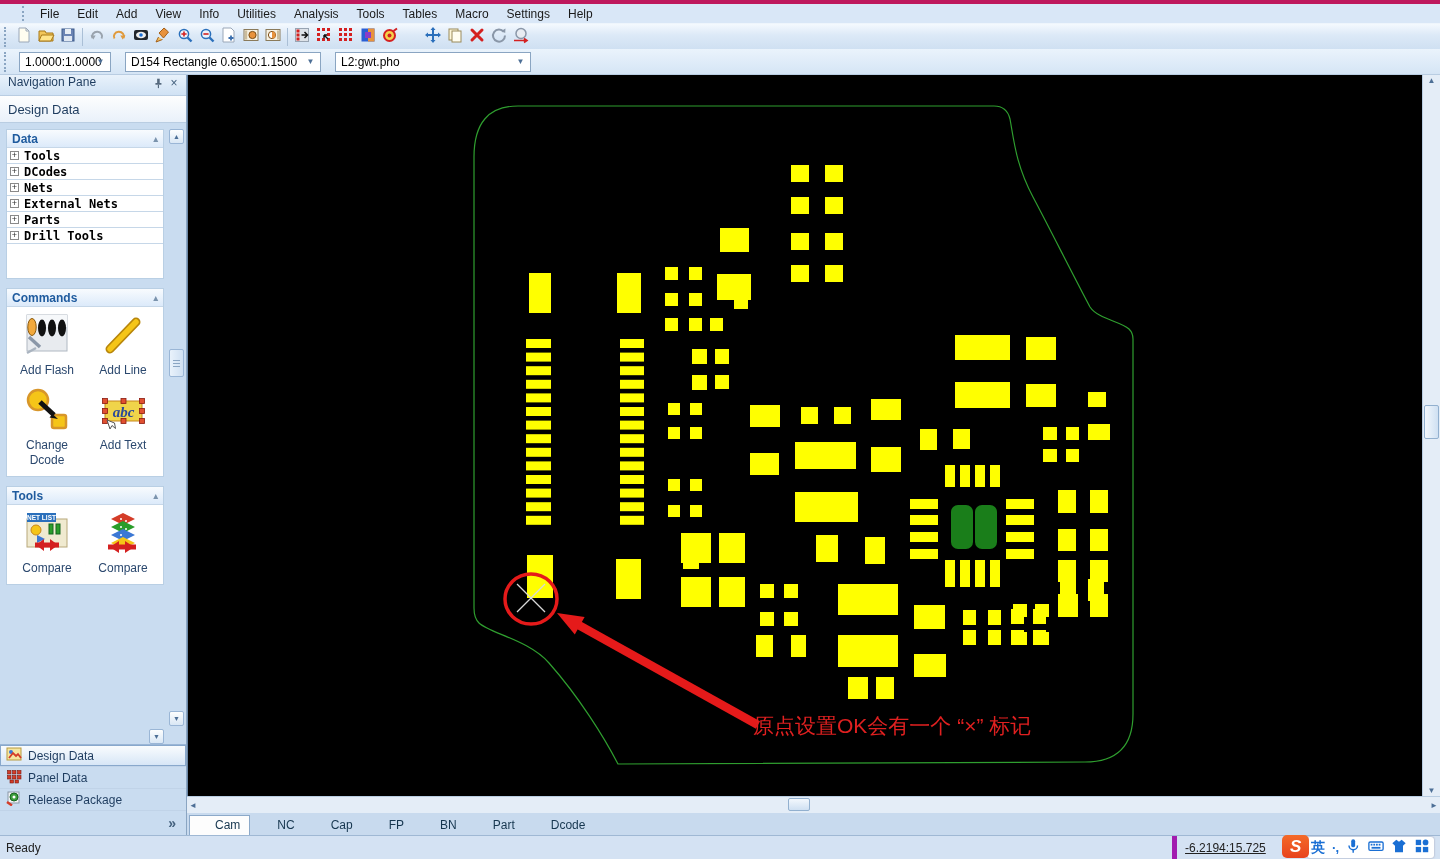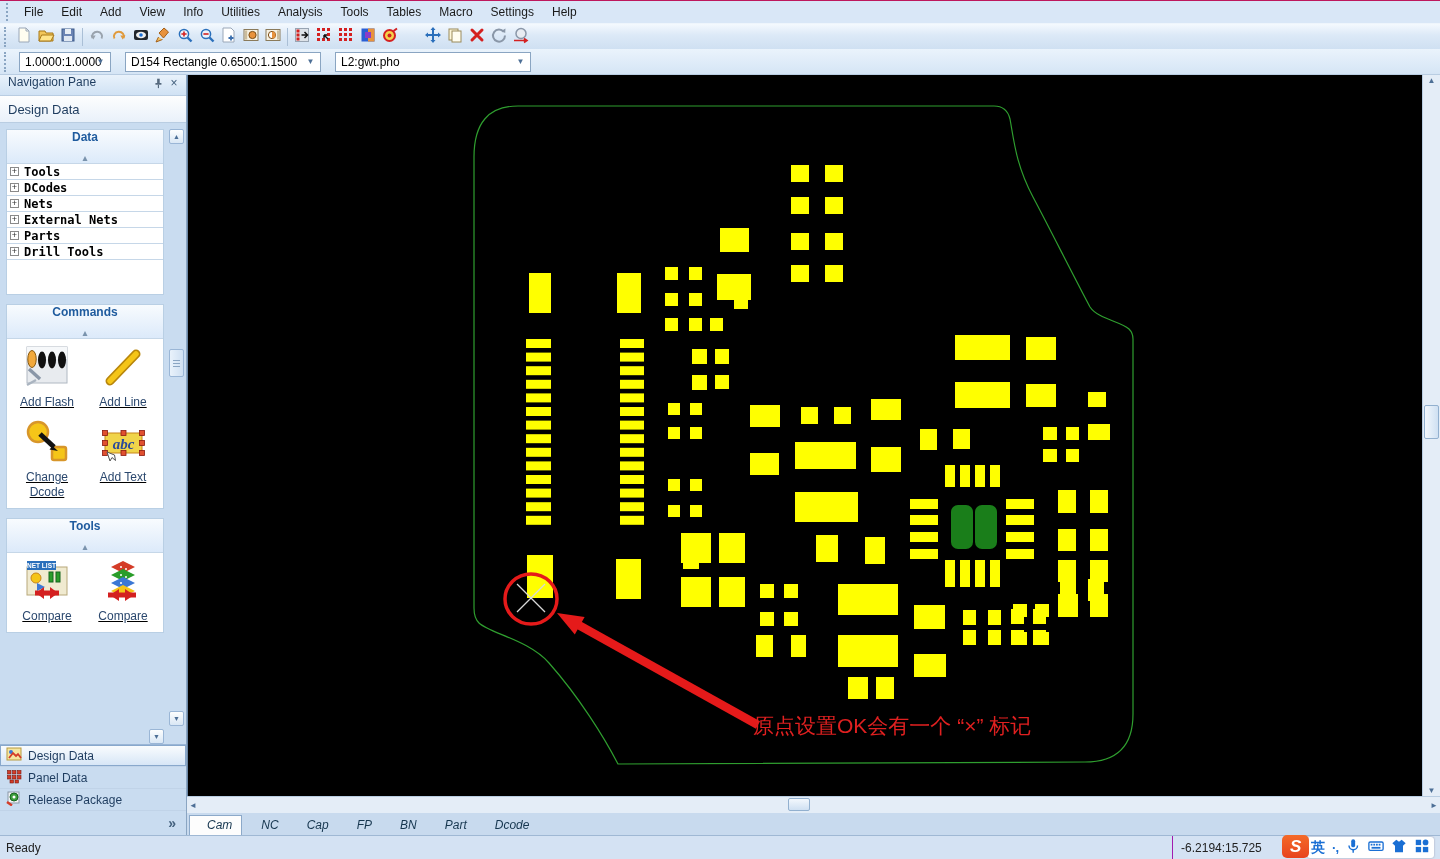--- a/index.html
+++ b/index.html
@@ -13,21 +13,21 @@
   .titlebar .title { font-size:13px; font-weight:bold; color:#111; }
   .winbtns { margin-left:auto; display:flex; gap:26px; padding-right:14px; }
   .winbtn { width:14px; height:14px; position:relative; cursor:default; }
   .winbtn.min::after { content:""; position:absolute; left:1px; right:1px; top:6px; border-top:2px solid #222; }
   .winbtn.restore::before { content:""; position:absolute; left:1px; top:4px; width:9px; height:8px; border:1.5px solid #222; }
   .winbtn.restore::after { content:""; position:absolute; left:4px; top:1px; width:9px; height:8px; border:1.5px solid #222; background:#fff; }
   .winbtn.close::before, .winbtn.close::after { content:""; position:absolute; left:-1px; top:6px; width:16px; border-top:1.8px solid #222; }
   .winbtn.close::before { transform:rotate(45deg); } .winbtn.close::after { transform:rotate(-45deg); }
 
   
-  .menubar { height:23px; background:#d9e7f7; border-top:1px solid #be185d; display:flex; align-items:center; padding-left:4px; flex:0 0 auto; }
+  .menubar { height:23px; background:#d9e7f7; border-top:4px solid #be185d; display:flex; align-items:center; padding-left:20px; flex:0 0 auto; }
   .grip { width:5px; height:80%; border-left:2px dotted #8aa5c2; margin:0 4px 0 2px; }
   .menu-item { padding:3px 9px; color:#1a1a1a; cursor:default; }
 
   
   .toolbar { height:26px; background:linear-gradient(#f4f9fe,#dce9f7 45%,#cfe0f2); display:flex; align-items:center; padding-left:2px; flex:0 0 auto; border-top:1px solid #eef5fc; }
   .tb { width:22px; height:22px; display:flex; align-items:center; justify-content:center; border:1px solid transparent; border-radius:2px; }
   .tbsep { width:1px; height:18px; background:#aabfd6; margin:0 3px; }
   .tbgap { width:10px; }
 
   .combobar { height:26px; background:linear-gradient(#eaf3fc,#d5e5f5); display:flex; align-items:center; padding-left:2px; gap:6px; flex:0 0 auto; border-bottom:1px solid #b9cde2; }
@@ -39,27 +39,27 @@
 
   
   .nav { width:187px; flex:0 0 auto; background:#c9dcf0; border-right:1px solid #8aa5c2; display:flex; flex-direction:column; }
   .nav-header { height:21px; background:linear-gradient(#e9f2fb,#d0e2f4); display:flex; align-items:flex-start; padding:0 4px 0 8px; color:#1e3c5f; font-size:12px; border-bottom:1px solid #b9cde2; }
   .nav-header .sp { flex:1; }
   .nav-header .hbtn { width:16px; height:16px; display:flex; align-items:center; justify-content:center; color:#44617e; font-size:12px; }
   .nav-sub { height:27px; background:linear-gradient(#fdfefe,#e9f1fa); display:flex; align-items:center; padding-left:8px; font-size:13px; color:#1e3c5f; border-bottom:1px solid #b9cde2; }
   .nav-body { flex:1; display:flex; min-height:0; padding:6px 1px 0 6px; }
   .nav-groups { flex:1; min-width:0; }
   .group { background:#fff; border:1px solid #b9cfe4; margin-bottom:9px; }
-  .group-h { height:34px; background:linear-gradient(#f8fbfe,#dceafa); border-bottom:1px solid #c6d7e8; display:flex; align-items:center; padding:0 5px; color:#1f5b9e; font-weight:bold;flex-direction:column; }
+  .group-h { height:18px; background:linear-gradient(#f8fbfe,#dceafa); border-bottom:1px solid #c6d7e8; display:flex; align-items:center; padding:0 5px; color:#1f5b9e; font-weight:bold; }
   .group-h .sp { flex:1; } .group-h .col { color:#7a93ad; font-size:9px; }
   .tree-row { height:16px; display:flex; align-items:center; border-bottom:1px solid #c6d7e8; padding-left:3px; font-family:"DejaVu Sans Mono", monospace; font-weight:bold; font-size:12px; }
   .plusbox { width:9px; height:9px; border:1px solid #8a8a8a; font-size:9px; line-height:7px; text-align:center; margin-right:5px; color:#333; font-family:"Liberation Sans",sans-serif; font-weight:normal; }
   .tree-pad { height:34px; }
   .cmd-grid { display:grid; grid-template-columns:1fr 1fr; padding:6px 2px 8px 2px; row-gap:10px; }
-  .cmd-btn { display:flex; flex-direction:column; align-items:center; gap:3px;text-decoration:underline; }
+  .cmd-btn { display:flex; flex-direction:column; align-items:center; gap:3px; }
   .cmd-btn .lbl { color:#2b486e; font-size:12px; text-align:center; line-height:15px; white-space:pre-line; }
   .nav-scroll { width:17px; flex:0 0 auto; display:flex; flex-direction:column; align-items:center; margin-left:4px; position:relative; }
   .sbtn { width:15px; height:15px; background:linear-gradient(#fdfefe,#d9e7f5); border:1px solid #9ab6d6; border-radius:2px; color:#4d6f96; font-size:7px; display:flex; align-items:center; justify-content:center; }
   .nav-thumb { position:absolute; top:220px; width:15px; height:28px; background:linear-gradient(90deg,#e9f2fb,#cfe0f2); border:1px solid #9ab6d6; border-radius:2px; display:flex; flex-direction:column; gap:2px; align-items:center; justify-content:center; }
   .nav-thumb i { width:7px; border-top:1px solid #8aa5c2; }
   .nav-scroll .down { position:absolute; bottom:0; }
   .tools-more { position:absolute; bottom:0; right:22px; }
   .nav-views { flex:0 0 auto; border-top:1px solid #9ab6d6; }
   .view-row { height:22px; display:flex; align-items:center; gap:6px; padding-left:6px; color:#1e3c5f; font-size:12px; border-bottom:1px solid #c0d3e8; }
   .view-row.sel { background:linear-gradient(#fbfdfe,#d5e5f6); box-shadow:inset 0 0 0 1px #88a8cc; }
@@ -70,28 +70,28 @@
   .canvas-wrap { flex:1; position:relative; background:#000; min-height:0; border-left:1px solid #6a86a5; }
   .canvas-svg { position:absolute; left:0; top:0; }
   .vscroll { position:absolute; right:0; top:0; bottom:0; width:18px; background:#e4edf7; border-left:1px solid #b9cde2; display:flex; flex-direction:column; align-items:center; justify-content:space-between; padding:1px; }
   .vthumb { position:absolute; top:330px; left:1px; width:15px; height:34px; background:linear-gradient(90deg,#f3f8fd,#cfe0f2); border:1px solid #92b0cf; border-radius:2px; }
   .hscroll { height:17px; background:#e4edf7; border-top:1px solid #b9cde2; position:relative; display:flex; align-items:center; justify-content:space-between; padding:0 2px; flex:0 0 auto; }
   .hthumb { position:absolute; left:48%; width:22px; top:1px; height:13px; background:linear-gradient(#f3f8fd,#cfe0f2); border:1px solid #92b0cf; border-radius:2px; }
   .scrgl { color:#4d6f96; font-size:8px; }
 
   
   .tabbar { height:22px; background:#c8daee; display:flex; align-items:flex-end; gap:2px; padding:0 2px; flex:0 0 auto; }
-  .tab { padding:2px 9px 3px 17px; color:#16364f;font-style:italic; }
+  .tab { padding:2px 9px 3px 25px; color:#16364f; }
   .tab.active { background:#fdfdfd; border:1px solid #8ca9c9; border-bottom:none; }
 
   
   .statusbar { height:24px; background:#d4e2f3; border-top:1px solid #9fb8d4; display:flex; align-items:center; padding:0 6px; flex:0 0 auto; }
   .statusbar .ready { color:#222; }
   .statusbar .sp { flex:1; }
-  .coords { width:110px; text-align:left; color:#222; border-left:1px solid #a21caf; padding-left:8px; height:100%; display:flex; align-items:center; }
+  .coords { width:110px; text-align:left; color:#222; border-left:5px solid #a21caf; padding-left:8px; height:100%; display:flex; align-items:center;text-decoration:underline; }
   .tray { display:flex; align-items:center; background:#fff; border-radius:3px; box-shadow:0 0 2px #99a; padding:1px 4px; gap:7px; height:21px; }
   .slogo { width:27px; height:23px; border-radius:5px; background:linear-gradient(#f46a28,#e8431e); color:#fff; font-weight:bold; font-size:17px; font-style:italic; display:flex; align-items:center; justify-content:center; margin-right:-2px; position:relative; top:-1px; }
   .tray .zh { color:#1a6fd4; font-weight:bold; font-size:14px; }
   .tray .punct { color:#1a6fd4; font-weight:bold; font-size:13px; letter-spacing:-1px; }
 </style>
 </head>
 <body>
 
 <div class="app">
 

